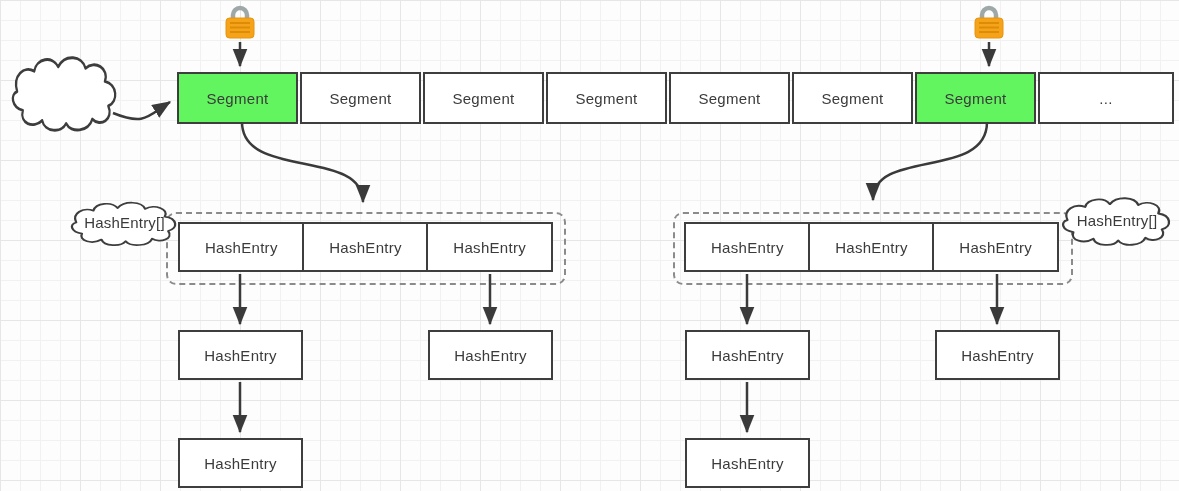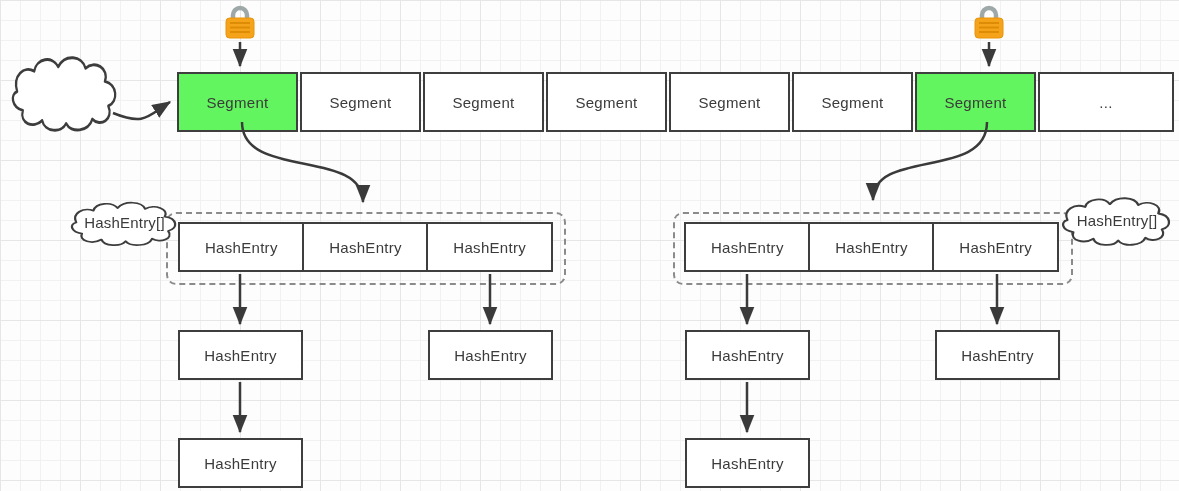--- a/index.html
+++ b/index.html
@@ -13,21 +13,21 @@
       linear-gradient(to right, #e6e6e6 1px, transparent 1px),
       linear-gradient(to bottom, #e6e6e6 1px, transparent 1px),
       linear-gradient(to right, #f1f1f1 1px, transparent 1px),
       linear-gradient(to bottom, #f1f1f1 1px, transparent 1px);
     background-size:80px 80px,80px 80px,20px 20px,20px 20px;
   }
   .abs{position:absolute;box-sizing:border-box;}
   
   .seg-row{left:177px;top:72px;width:997px;height:48px;display:flex;gap:2px;z-index:2;}
   .seg-cell{
-    flex:0 0 121px;height:60px;
+    flex:0 0 121px;height:52px;
     border:2.5px solid #3e3e3e;background:#ffffff;
     display:flex;align-items:center;justify-content:center;
     font-size:15px;color:#3b3b3b;box-sizing:border-box;letter-spacing:.3px;
   }
   .seg-cell.last{flex:1 1 auto;}
   .seg-cell.highlight{background:#63f55f;}
   
   .dashed{
     border:2px dashed #8b8b8b;border-radius:10px;background:transparent;z-index:2;
   }

